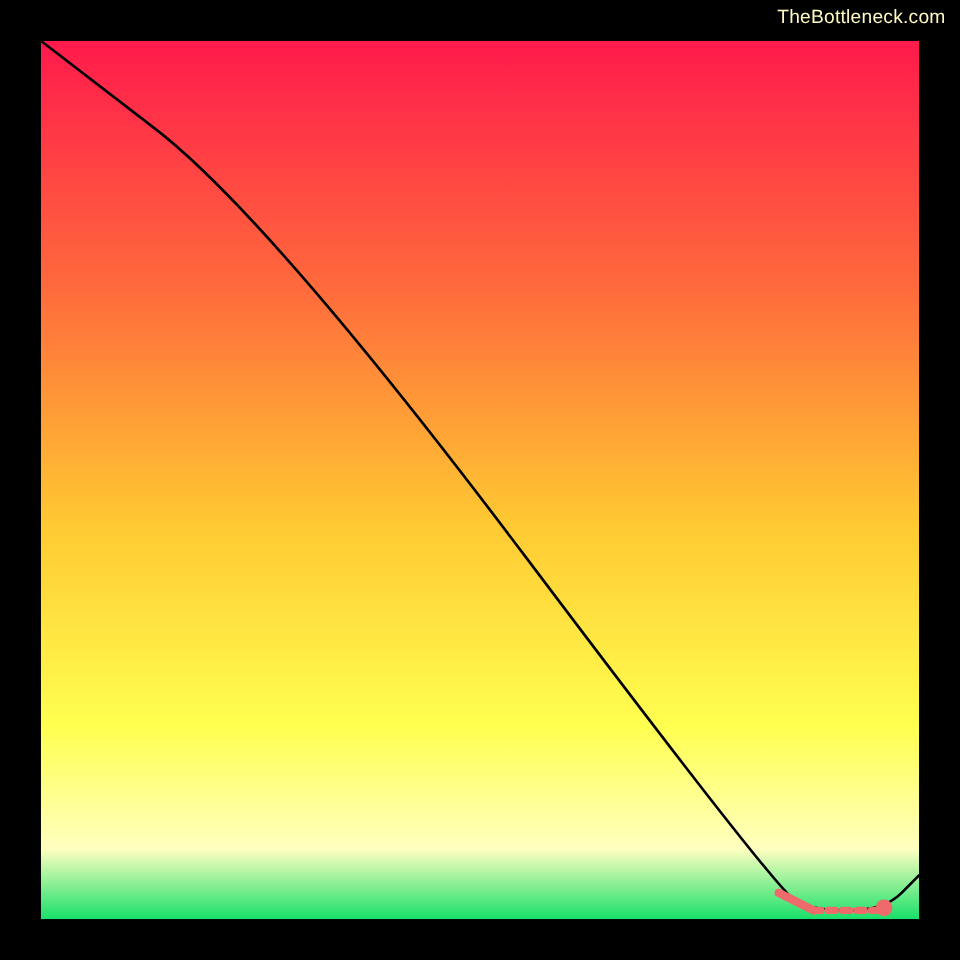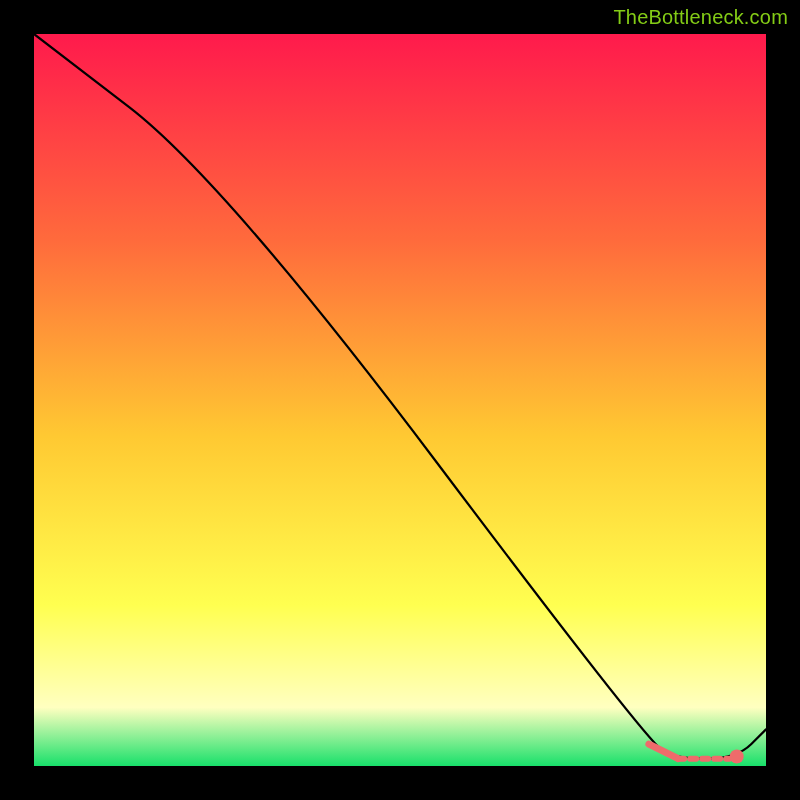--- a/index.html
+++ b/index.html
@@ -14,22 +14,22 @@
     position: relative;
     width: 800px;
     height: 800px;
     background: #000;
   }
   .watermark {
     position: absolute;
     top: 6px;
     right: 12px;
     font-family: Arial, Helvetica, sans-serif;
-    font-size: 20px;
-    color: #84cc16;
+    font-size: 16px;
+    color: #fef9c3;
     letter-spacing: 0.2px;
     z-index: 5;
   }
   .plot {
     position: absolute;
     left: 34px;
     top: 34px;
     width: 732px;
     height: 732px;
     z-index: 1;

